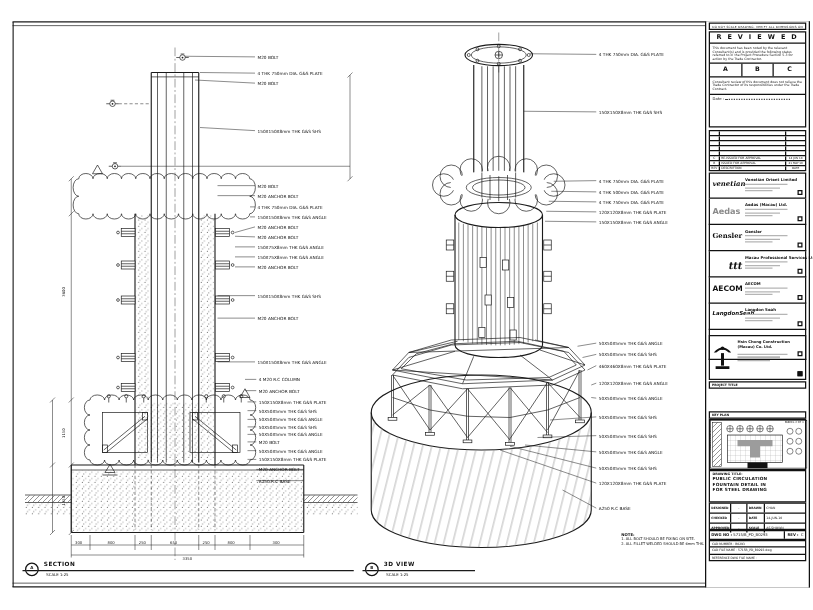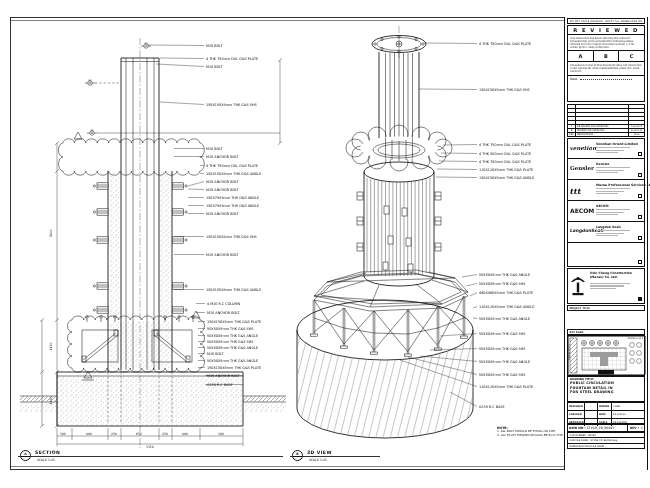--- a/index.html
+++ b/index.html
@@ -40,21 +40,21 @@
   .revtbl .c1 { width:8px; border-right:.45px solid #111; font-size:2.4px; text-align:center; line-height:4px; }
   .revtbl .c2 { flex:1; border-right:.45px solid #111; font-size:2.4px; line-height:4px; padding-left:1px; }
   .revtbl .c3 { width:15px; font-size:2.2px; line-height:4px; text-align:center; }
   .companies { top:121px; }
   .co-row { position:relative; height:21px; border:.6px solid #111; border-top:none; }
   .co-row:first-child { border-top:.6px solid #111; }
   .co-row .logo { position:absolute; left:2px; top:6px; width:24px; }
   .logo-0 { font:italic 600 5.5px "DejaVu Serif",serif; }
   .logo-1 { font:600 6.5px "DejaVu Sans",sans-serif; color:#8a8a8a; }
   .logo-2 { font:700 5.5px "DejaVu Serif",serif; }
-  .logo-3 { font:italic 800 8px "DejaVu Serif",serif; }
+  .logo-3 { font:italic 800 8px "DejaVu Serif",serif;text-align:right; }
   .logo-4 { font:800 6px "DejaVu Sans",sans-serif; }
   .logo-5 { font:italic 700 4.4px "DejaVu Sans",sans-serif; }
   .co-name { position:absolute; left:28px; top:2.5px; font-size:3.1px; font-weight:bold; white-space:nowrap; }
   .addr { position:absolute; left:28px; top:8px; }
   .addr i { display:block; height:1.3px; background:#b5b5b5; margin-bottom:1.3px; }
   .addr i:nth-child(1){width:34px;} .addr i:nth-child(2){width:28px;} .addr i:nth-child(3){width:22px;}
   .chk { position:absolute; right:2px; bottom:2px; width:3.6px; height:3.6px; border:.6px solid #111; background:#fff; }
   .chk.dark { background:#111; }
   .empty-row { position:relative; height:24px; border:.6px solid #111; border-top:none; }
   .contractor { top:251px; height:36px; border:.7px solid #111; }
@@ -617,20 +617,30 @@
       <span class="logo logo-0">venetian</span>
       <span class="co-name">Venetian Orient Limited</span>
       <span class="addr">
           <i></i>
           <i></i>
           <i></i>
         </span>
       <span class="chk"></span>
     </div>
     <div class="co-row">
+      <span class="logo logo-1">Aedas</span>
+      <span class="co-name">Aedas (Macau) Ltd.</span>
+      <span class="addr">
+          <i></i>
+          <i></i>
+          <i></i>
+        </span>
+      <span class="chk"></span>
+    </div>
+    <div class="co-row">
       <span class="logo logo-2">Gensler</span>
       <span class="co-name">Gensler</span>
       <span class="addr">
           <i></i>
           <i></i>
           <i></i>
         </span>
       <span class="chk"></span>
     </div>
     <div class="co-row">

